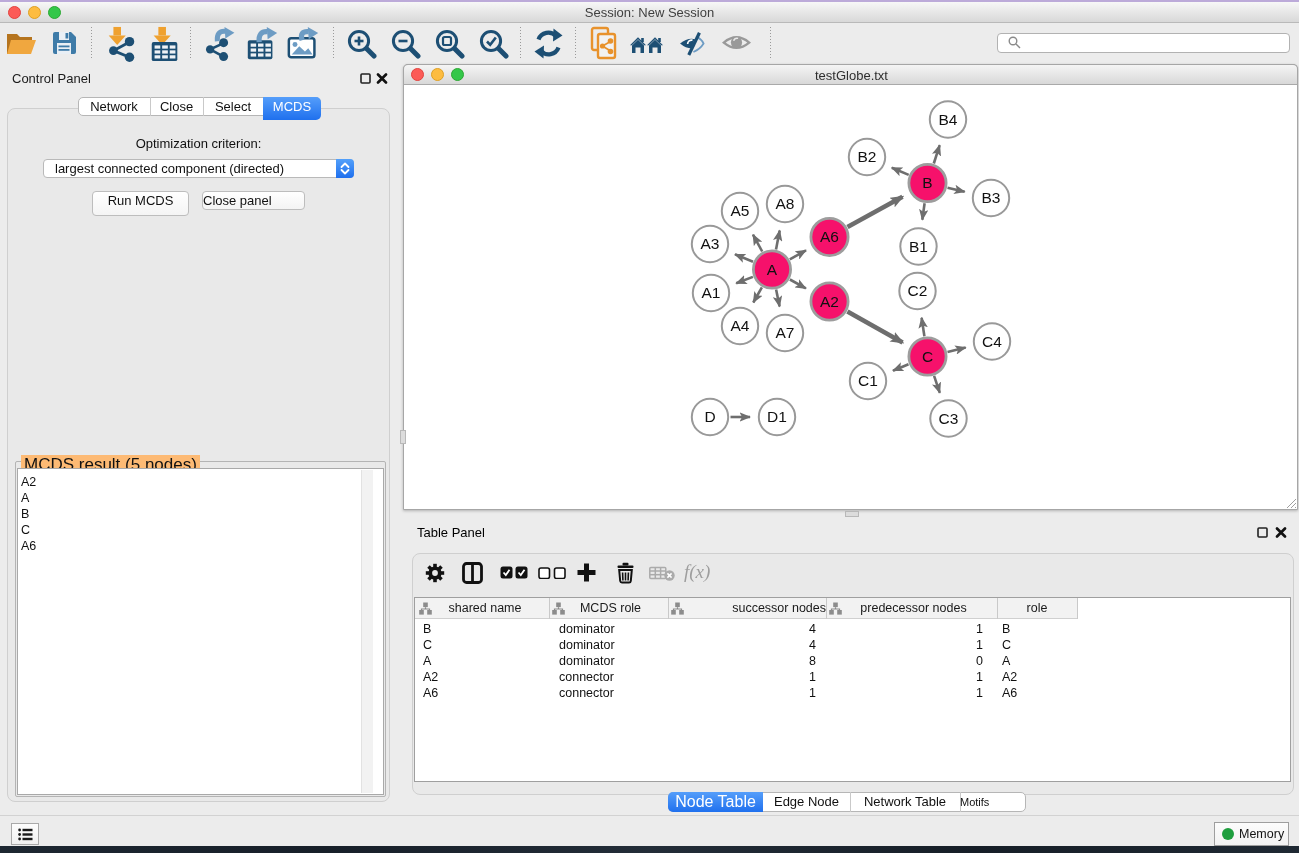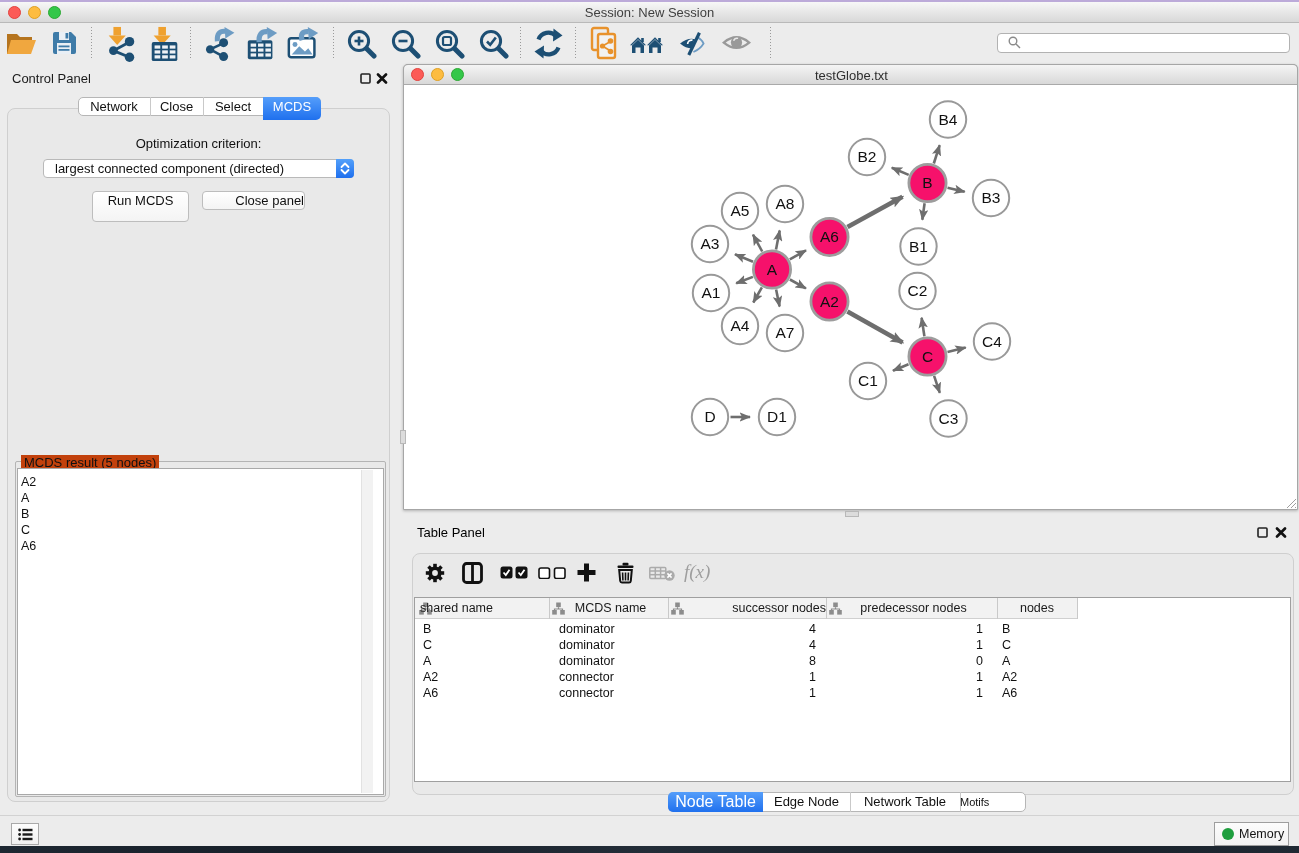--- a/index.html
+++ b/index.html
@@ -193,25 +193,25 @@
 <div class="abs" style="left:7px;top:136px;width:383px;text-align:center;font-size:13px;color:#111">Optimization criterion:</div>
 <div class="abs" style="left:43px;top:159px;width:311px;height:19px;background:#fff;border:1px solid #b9b9b9;border-radius:4px"></div>
 <div class="abs" style="left:55px;top:161px;font-size:13px;color:#111">largest connected component (directed)</div>
 <div class="abs" style="left:336px;top:159px;width:18px;height:19px;background:linear-gradient(#53a0fa,#1e6fee);border-radius:0 4px 4px 0"></div>
 <svg class="abs" style="left:339px;top:162px" width="12" height="13" viewBox="0 0 12 13">
     <g stroke="#fff" stroke-width="1.8" fill="none" stroke-linecap="round" stroke-linejoin="round">
       <polyline points="2.5,5 6,1.5 9.5,5"></polyline>
       <polyline points="2.5,8 6,11.5 9.5,8"></polyline>
     </g>
   </svg>
-<div class="abs" style="left:92px;top:191px;width:97px;height:31px;background:linear-gradient(#fff,#f4f4f4);border:1px solid #bdbdbd;border-radius:4px;line-height:18px;text-align:center;font-size:13px;color:#111">Run MCDS</div>
-<div class="abs" style="left:202px;top:191px;width:103px;height:19px;background:linear-gradient(#fff,#f4f4f4);border:1px solid #bdbdbd;border-radius:4px;line-height:18px;text-align:right;font-size:13px;color:#111">Close panel</div>
+<div class="abs" style="left:92px;top:191px;width:97px;height:25px;background:linear-gradient(#fff,#f4f4f4);border:1px solid #bdbdbd;border-radius:4px;line-height:18px;text-align:center;font-size:13px;color:#111">Run MCDS</div>
+<div class="abs" style="left:202px;top:191px;width:103px;height:19px;background:linear-gradient(#fff,#f4f4f4);border:1px solid #bdbdbd;border-radius:4px;line-height:18px;text-align:left;font-size:13px;color:#111">Close panel</div>
 
 <div class="abs" style="left:15px;top:461px;width:371px;height:336px;border:1px solid #b4b4b4;border-radius:2px"></div>
-<div class="abs" style="left:21px;top:455px;background:#c2410c;padding:0 3px;font-size:13px;color:#111">MCDS result (5 nodes)</div>
+<div class="abs" style="left:21px;top:455px;background:#fdba74;padding:0 3px;font-size:17px;color:#111">MCDS result (5 nodes)</div>
 <div class="abs" style="left:17px;top:468px;width:367px;height:327px;background:#fff;border:1px solid #a9a9a9"></div>
 <div class="abs" style="left:361px;top:470px;width:12px;height:323px;background:#f2f2f2;border-left:1px solid #e2e2e2"></div>
 <div class="abs" style="left:21px;top:474px;font-size:12.5px;color:#111;line-height:16px">A2<br>A<br>B<br>C<br>A6</div>
 
 <div class="abs" style="left:403px;top:64px;width:895px;height:446px;background:#fff;border:1px solid #a6a6a6;border-radius:5px 5px 0 0;box-shadow:0 1px 3px rgba(0,0,0,0.25)"></div>
 <div class="abs" style="left:403px;top:64px;width:895px;height:21px;background:linear-gradient(#f5f5f5,#d8d8d8);border:1px solid #a6a6a6;border-bottom:1px solid #a9a9a9;border-radius:5px 5px 0 0"></div>
 <div class="abs" style="left:411px;top:68px;width:13px;height:13px;border-radius:50%;background:#fc5b57;border:1px solid #e2433e"></div>
 <div class="abs" style="left:431px;top:68px;width:13px;height:13px;border-radius:50%;background:#fdbc40;border:1px solid #dfa023"></div>
 <div class="abs" style="left:451px;top:68px;width:13px;height:13px;border-radius:50%;background:#34c749;border:1px solid #2ca833"></div>
 <div class="abs" style="left:404px;top:68px;width:895px;text-align:center;font-size:13px;color:#2e2e2e">testGlobe.txt</div>
@@ -372,32 +372,32 @@
 <svg class="abs" style="left:419px;top:602px" width="13" height="13" viewBox="0 0 13 13">
     <g fill="#8c8c8c">
       <rect x="4.2" y="0.5" width="4.6" height="4.6"></rect>
       <rect x="0.2" y="8" width="4.6" height="4.6"></rect>
       <rect x="8.2" y="8" width="4.6" height="4.6"></rect>
     </g>
     <g stroke="#8c8c8c" stroke-width="1.2" fill="none">
       <path d="M6.5,5.2 v1.6 M2.5,10 v-3 h8 v3"></path>
     </g>
   </svg>
-<div class="abs" style="left:420px;top:598px;width:130px;height:21px;line-height:21px;font-size:12.5px;color:#1a1a1a">shared name</div>
+<div class="abs" style="left:420px;top:598px;width:130px;height:21px;line-height:21px;text-align:center;font-size:12.5px;color:#1a1a1a">shared name</div>
 <svg class="abs" style="left:552px;top:602px" width="13" height="13" viewBox="0 0 13 13">
     <g fill="#8c8c8c">
       <rect x="4.2" y="0.5" width="4.6" height="4.6"></rect>
       <rect x="0.2" y="8" width="4.6" height="4.6"></rect>
       <rect x="8.2" y="8" width="4.6" height="4.6"></rect>
     </g>
     <g stroke="#8c8c8c" stroke-width="1.2" fill="none">
       <path d="M6.5,5.2 v1.6 M2.5,10 v-3 h8 v3"></path>
     </g>
   </svg>
-<div class="abs" style="left:553px;top:598px;width:115px;height:21px;line-height:21px;text-align:center;font-size:12.5px;color:#1a1a1a">MCDS name</div>
+<div class="abs" style="left:553px;top:598px;width:115px;height:21px;line-height:21px;text-align:center;font-size:12.5px;color:#1a1a1a">MCDS role</div>
 <svg class="abs" style="left:671px;top:602px" width="13" height="13" viewBox="0 0 13 13">
     <g fill="#8c8c8c">
       <rect x="4.2" y="0.5" width="4.6" height="4.6"></rect>
       <rect x="0.2" y="8" width="4.6" height="4.6"></rect>
       <rect x="8.2" y="8" width="4.6" height="4.6"></rect>
     </g>
     <g stroke="#8c8c8c" stroke-width="1.2" fill="none">
       <path d="M6.5,5.2 v1.6 M2.5,10 v-3 h8 v3"></path>
     </g>
   </svg>
@@ -406,21 +406,21 @@
     <g fill="#8c8c8c">
       <rect x="4.2" y="0.5" width="4.6" height="4.6"></rect>
       <rect x="0.2" y="8" width="4.6" height="4.6"></rect>
       <rect x="8.2" y="8" width="4.6" height="4.6"></rect>
     </g>
     <g stroke="#8c8c8c" stroke-width="1.2" fill="none">
       <path d="M6.5,5.2 v1.6 M2.5,10 v-3 h8 v3"></path>
     </g>
   </svg>
 <div class="abs" style="left:830px;top:598px;width:167px;height:21px;line-height:21px;text-align:center;font-size:12.5px;color:#1a1a1a">predecessor nodes</div>
-<div class="abs" style="left:997px;top:598px;width:80px;height:21px;line-height:21px;text-align:center;font-size:12.5px;color:#1a1a1a">nodes</div>
+<div class="abs" style="left:997px;top:598px;width:80px;height:21px;line-height:21px;text-align:center;font-size:12.5px;color:#1a1a1a">role</div>
 <div class="abs" style="left:423px;top:621px;width:120px;height:16px;line-height:16px;font-size:12.5px;color:#111">B</div>
 <div class="abs" style="left:559px;top:621px;width:105px;height:16px;line-height:16px;font-size:12.5px;color:#111">dominator</div>
 <div class="abs" style="left:700px;top:621px;width:116px;height:16px;line-height:16px;font-size:12.5px;color:#111;text-align:right">4</div>
 <div class="abs" style="left:870px;top:621px;width:113px;height:16px;line-height:16px;font-size:12.5px;color:#111;text-align:right">1</div>
 <div class="abs" style="left:1002px;top:621px;width:70px;height:16px;line-height:16px;font-size:12.5px;color:#111">B</div>
 <div class="abs" style="left:423px;top:637px;width:120px;height:16px;line-height:16px;font-size:12.5px;color:#111">C</div>
 <div class="abs" style="left:559px;top:637px;width:105px;height:16px;line-height:16px;font-size:12.5px;color:#111">dominator</div>
 <div class="abs" style="left:700px;top:637px;width:116px;height:16px;line-height:16px;font-size:12.5px;color:#111;text-align:right">4</div>
 <div class="abs" style="left:870px;top:637px;width:113px;height:16px;line-height:16px;font-size:12.5px;color:#111;text-align:right">1</div>
 <div class="abs" style="left:1002px;top:637px;width:70px;height:16px;line-height:16px;font-size:12.5px;color:#111">C</div>

